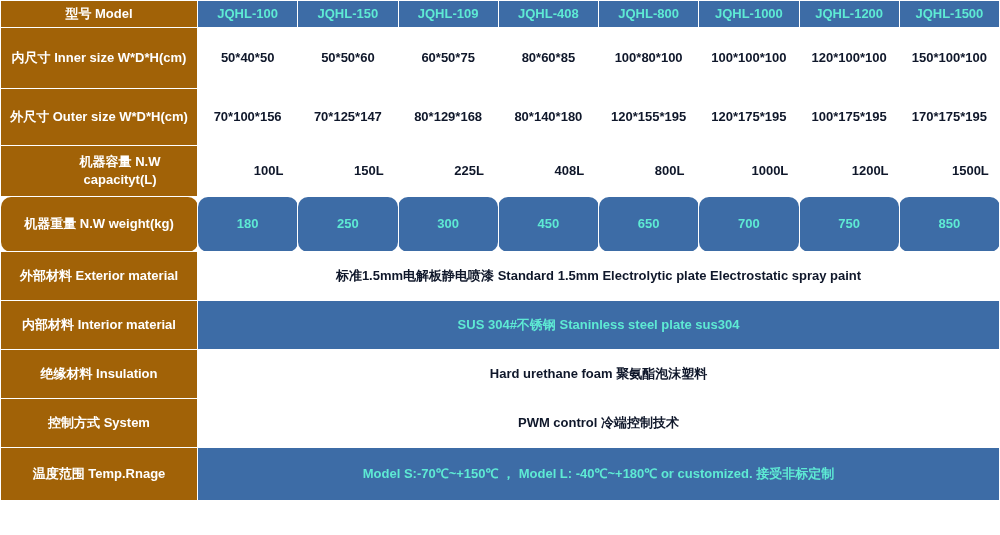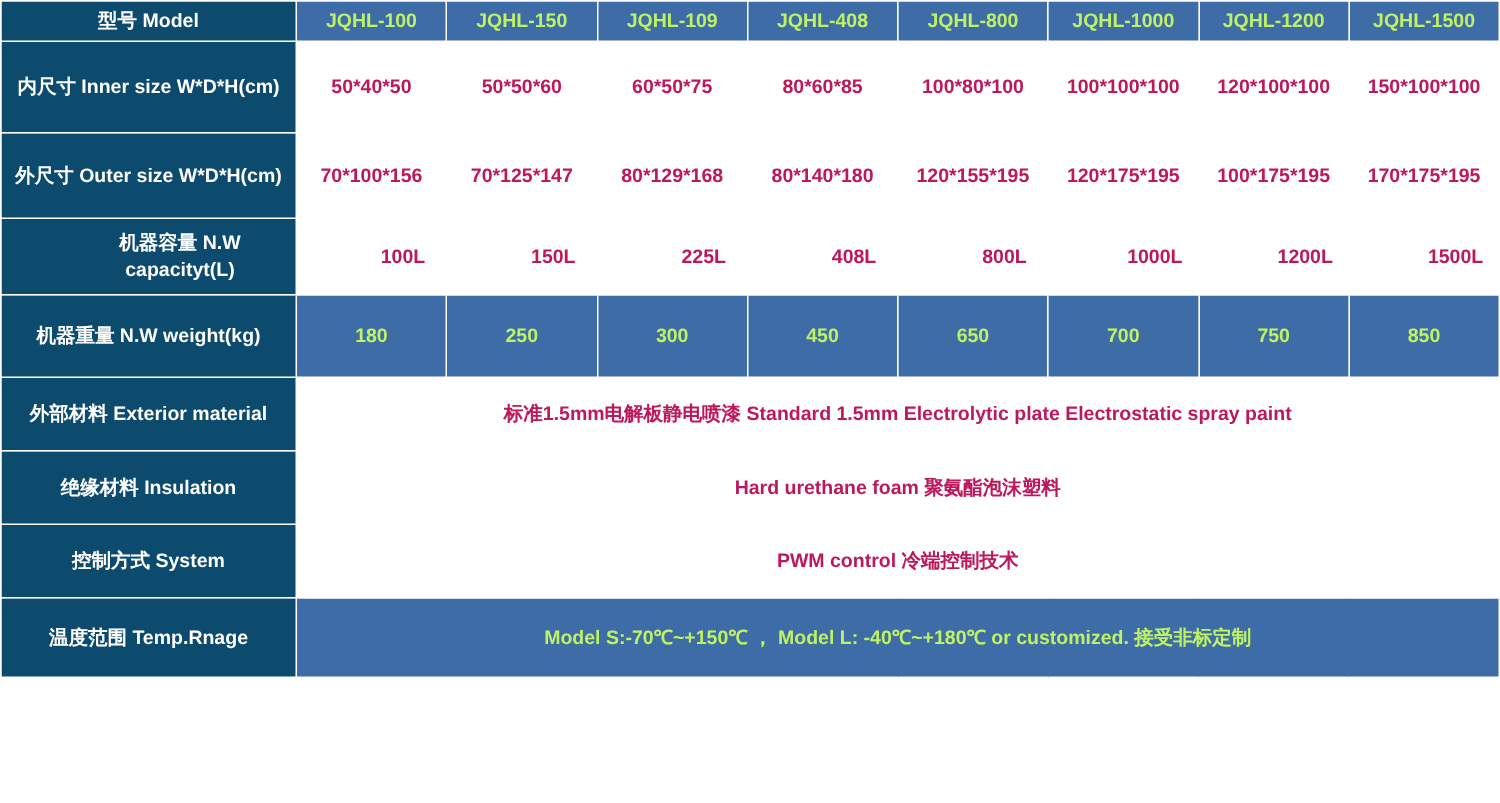--- a/index.html
+++ b/index.html
@@ -23,41 +23,41 @@
     text-align: center;
     vertical-align: middle;
     font-weight: bold;
     font-size: 13px;
     line-height: 1.35;
     padding: 4px 2px;
     word-wrap: break-word;
     overflow-wrap: break-word;
   }
   td.label {
-    background: #0c4a6e;
+    background: #a16207;
     color: #ffffff;
     width: 192px;
     font-size: 14px;
     padding: 6px 4px;
   }
   td.val-dark {
     background: #3d6ca6;
-    color: #bef264;
+    color: #5eead4;
   }
   td.val-light {
     background: #ffffff;
-    color: #be185d;
+    color: #0f172a;
   }
   .row-model td.val-dark { font-size: 13px; }
   .small { font-size: 12px; }
   tr.h-model td { height: 18px; }
   tr.h-inner td { height: 52px; text-align: center; }
   tr.h-outer td { height: 48px; }
   tr.h-cap td { height: 42px; padding-left: 44px; }
-  tr.h-weight td { height: 46px; }
+  tr.h-weight td { height: 46px; border-radius: 10px; }
   tr.h-mat td { height: 40px; }
   tr.h-ins td { height: 40px; }
   tr.h-sys td { height: 40px; margin-left: 21px; }
   tr.h-work td { height: 46px; }
   tr.h-temp td { height: 44px; }
 </style>
 </head>
 <body>
 
 <table class="spec">
@@ -120,20 +120,24 @@
     <td class="val-dark">700</td>
     <td class="val-dark">750</td>
     <td class="val-dark">850</td>
   </tr>
 
   <tr class="h-mat">
     <td class="label">外部材料 Exterior material</td>
     <td class="val-light" colspan="8">标准1.5mm电解板静电喷漆  Standard 1.5mm Electrolytic plate Electrostatic spray paint</td>
   </tr>
 
+  <tr class="h-mat">
+    <td class="label">内部材料 Interior material</td>
+    <td class="val-dark" colspan="8">SUS 304#不锈钢 Staninless steel plate sus304</td>
+  </tr>
 
   <tr class="h-ins">
     <td class="label">绝缘材料 Insulation</td>
     <td class="val-light" colspan="8">Hard urethane foam 聚氨酯泡沫塑料</td>
   </tr>
 
   <tr class="h-sys">
     <td class="label">控制方式 System</td>
     <td class="val-light" colspan="8">PWM control 冷端控制技术</td>
   </tr>

